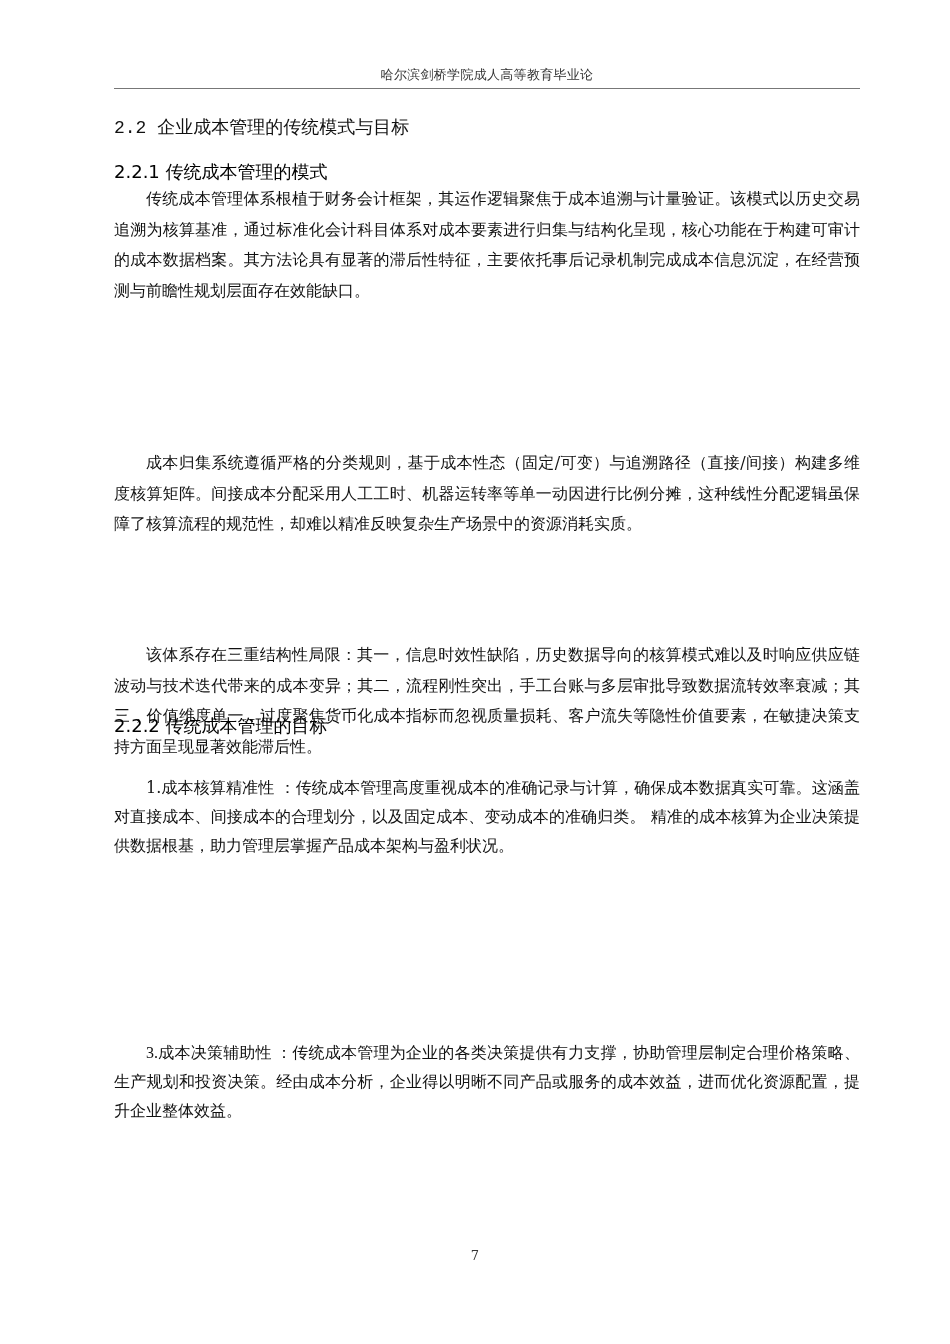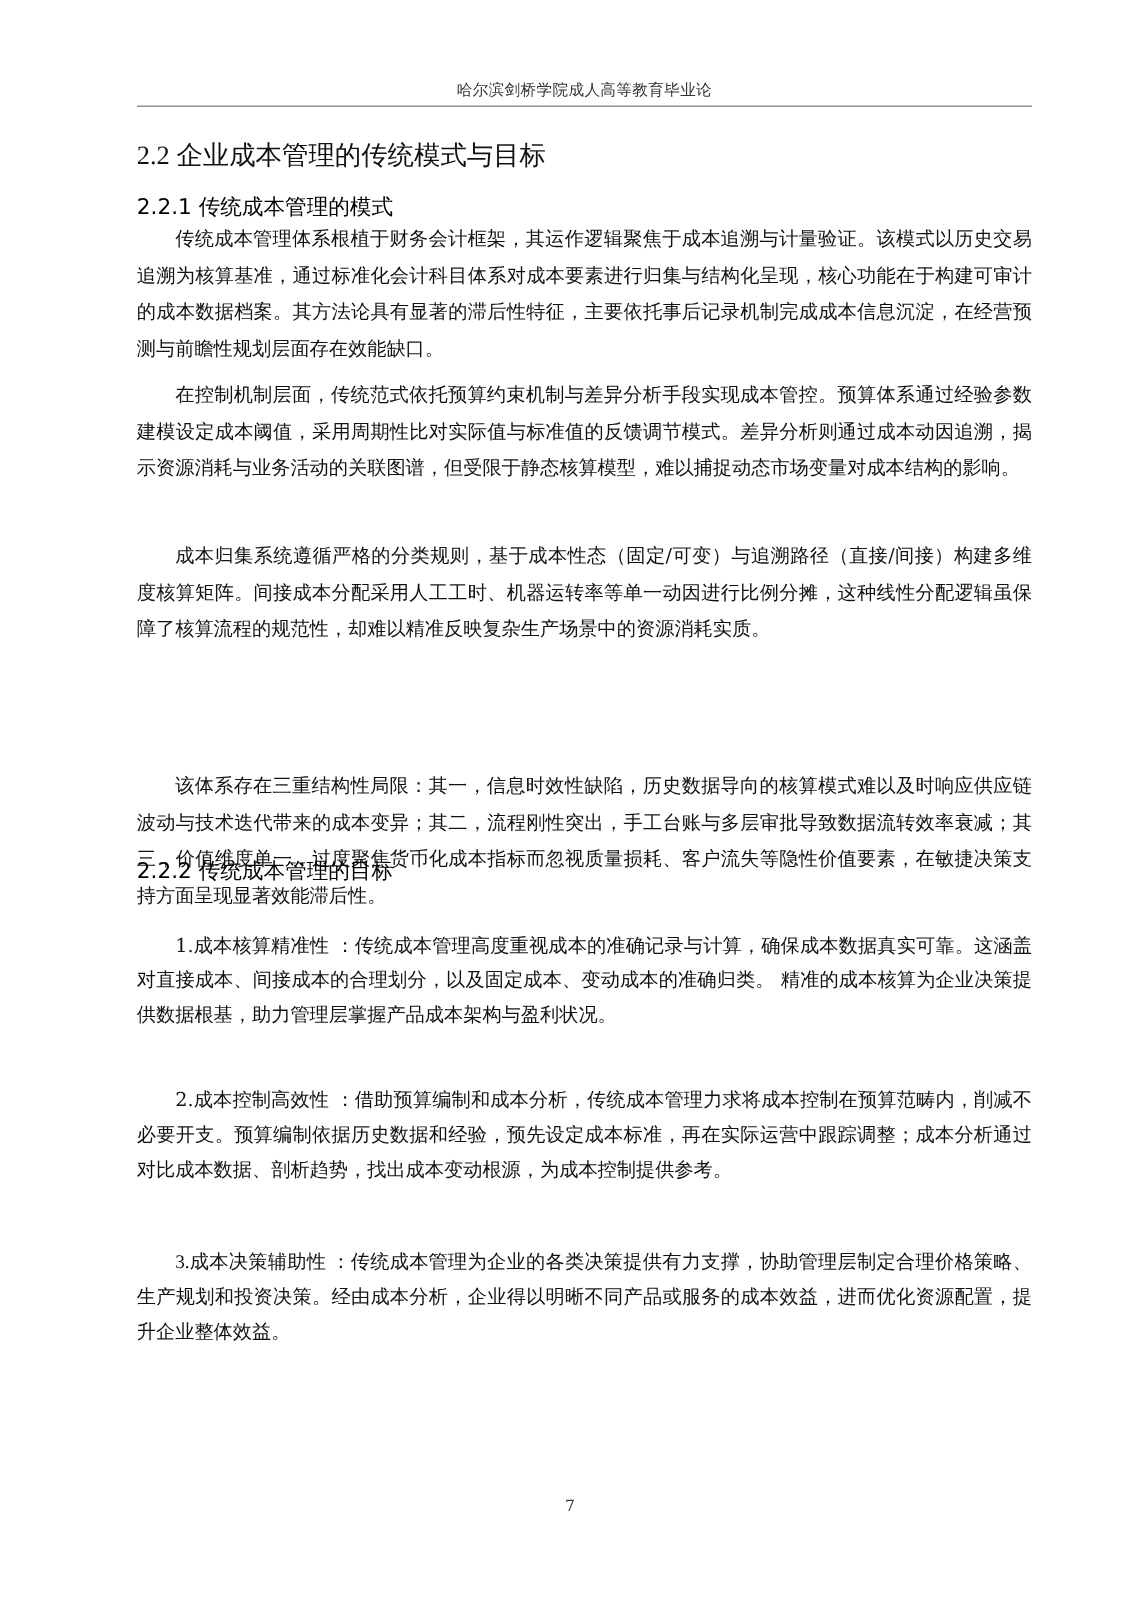--- a/index.html
+++ b/index.html
@@ -3,44 +3,42 @@
 <meta charset="utf-8">
 <style>
   html, body { margin: 0; padding: 0; background: #ffffff; }
   body { width: 950px; height: 1344px; position: relative; overflow: hidden;
          font-family: "DejaVu Serif", "Liberation Serif", serif; color: #111; }
   .page { position: absolute; left: 0; top: 0; width: 788px; height: 1344px; }
   .running-header { position: absolute; left: 114px; width: 746px; top: 66px;
          text-align: center; font-size: 13px; color: #333; letter-spacing: 0.3px; }
   .header-rule { position: absolute; left: 114px; width: 746px; top: 88px;
          height: 0; border-top: 1.5px solid #777; }
-  .h2 { position: absolute; left: 114px; top: 115px; font-size: 22px;
-         font-family: Liberation Serif, serif; color: #111; white-space: nowrap; }
+  .h2 { position: absolute; left: 114px; top: 115px; font-size: 18px;
+         font-family: Liberation Mono, monospace; color: #111; white-space: nowrap; }
   .h3 { position: absolute; left: 114px; font-size: 18px;
          font-family: "DejaVu Sans", "Liberation Sans", sans-serif; color: #000000; white-space: nowrap; }
   .para { position: absolute; left: 114px; width: 746px; font-size: 16px;
          line-height: 30.5px; text-align: justify; text-indent: 2em; color: #111; margin: 0; }
   .para.list { line-height: 29px; }
   .page-number { position: absolute; left: 0; width: 950px; top: 1248px;
          text-align: center; font-size: 13px; color: #333; }
 </style>
 </head>
 <body>
 
 <div class="page">
   <div class="running-header">哈尔滨剑桥学院成人高等教育毕业论</div>
   <div class="header-rule"></div>
 
   <div class="h2">2.2  企业成本管理的传统模式与目标</div>
 
   <div class="h3" style="top:160px;">2.2.1  传统成本管理的模式</div>
   <p class="para" style="top:184px;">传统成本管理体系根植于财务会计框架，其运作逻辑聚焦于成本追溯与计量验证。该模式以历史交易追溯为核算基准，通过标准化会计科目体系对成本要素进行归集与结构化呈现，核心功能在于构建可审计的成本数据档案。其方法论具有显著的滞后性特征，主要依托事后记录机制完成成本信息沉淀，在经营预测与前瞻性规划层面存在效能缺口。</p>
-  <p class="para" style="top:314px;">在控制机制层面，传统范式依托预算约束机制与差异分析手段实现成本管控。预算体系通过经验参数建模设定成本阈值，采用周期性比对实际值与标准值的反馈调节模式。差异分析则通过成本动因追溯，揭示资源消耗与业务活动的关联图谱，但受限于静态核算模型，难以捕捉动态市场变量对成本结构的影响。</p>
   <p class="para" style="top:448px;">成本归集系统遵循严格的分类规则，基于成本性态（固定/可变）与追溯路径（直接/间接）构建多维度核算矩阵。间接成本分配采用人工工时、机器运转率等单一动因进行比例分摊，这种线性分配逻辑虽保障了核算流程的规范性，却难以精准反映复杂生产场景中的资源消耗实质。</p>
   <p class="para" style="top:608px;margin-top:32px;">该体系存在三重结构性局限：其一，信息时效性缺陷，历史数据导向的核算模式难以及时响应供应链波动与技术迭代带来的成本变异；其二，流程刚性突出，手工台账与多层审批导致数据流转效率衰减；其三，价值维度单一，过度聚焦货币化成本指标而忽视质量损耗、客户流失等隐性价值要素，在敏捷决策支持方面呈现显著效能滞后性。</p>
 
   <div class="h3" style="top:714px;">2.2.2  传统成本管理的目标</div>
   <p class="para list" style="top:773px;">1.成本核算精准性 ：传统成本管理高度重视成本的准确记录与计算，确保成本数据真实可靠。这涵盖对直接成本、间接成本的合理划分，以及固定成本、变动成本的准确归类。 精准的成本核算为企业决策提供数据根基，助力管理层掌握产品成本架构与盈利状况。</p>
-  <p class="para list" style="top:902px;">2.成本控制高效性 ：借助预算编制和成本分析，传统成本管理力求将成本控制在预算范畴内，削减不必要开支。预算编制依据历史数据和经验，预先设定成本标准，再在实际运营中跟踪调整；成本分析通过对比成本数据、剖析趋势，找出成本变动根源，为成本控制提供参考。</p>
   <p class="para list" style="top:1038px;font-family:Liberation Serif, serif;">3.成本决策辅助性 ：传统成本管理为企业的各类决策提供有力支撑，协助管理层制定合理价格策略、生产规划和投资决策。经由成本分析，企业得以明晰不同产品或服务的成本效益，进而优化资源配置，提升企业整体效益。</p>
 
   <div class="page-number">7</div>
 </div>
 
 </body></html>

